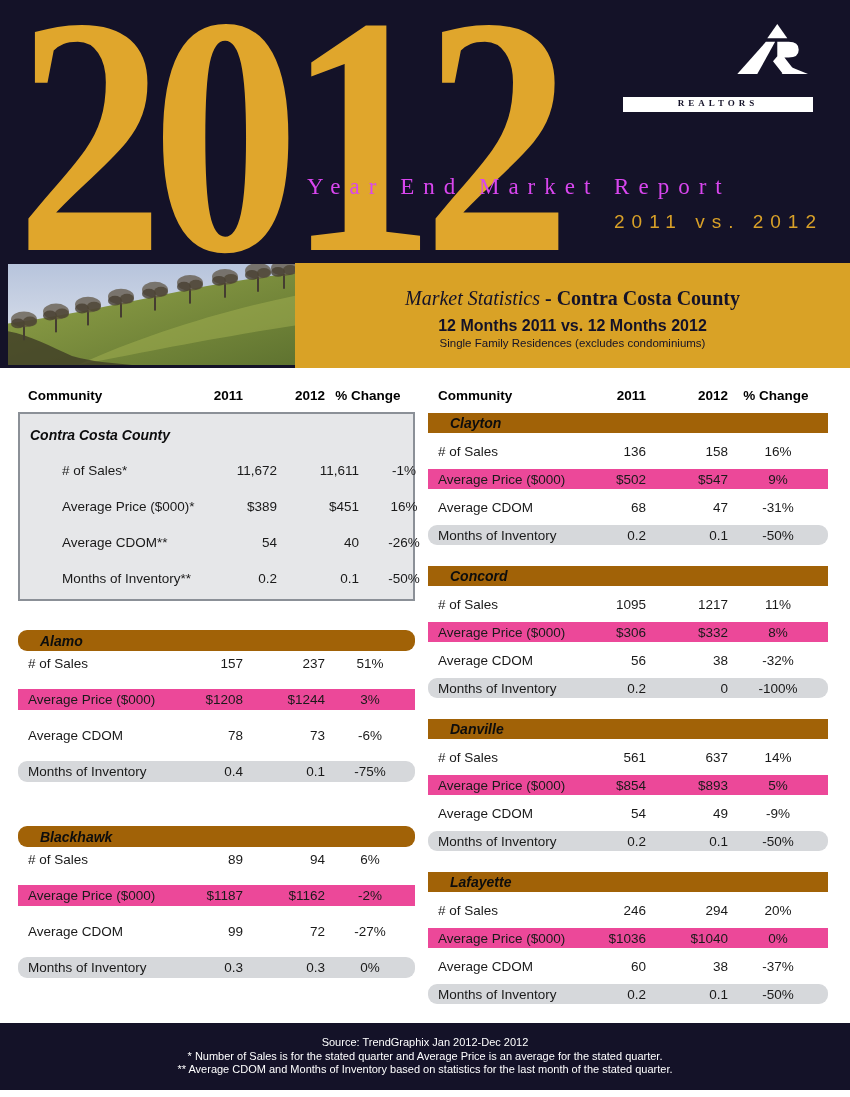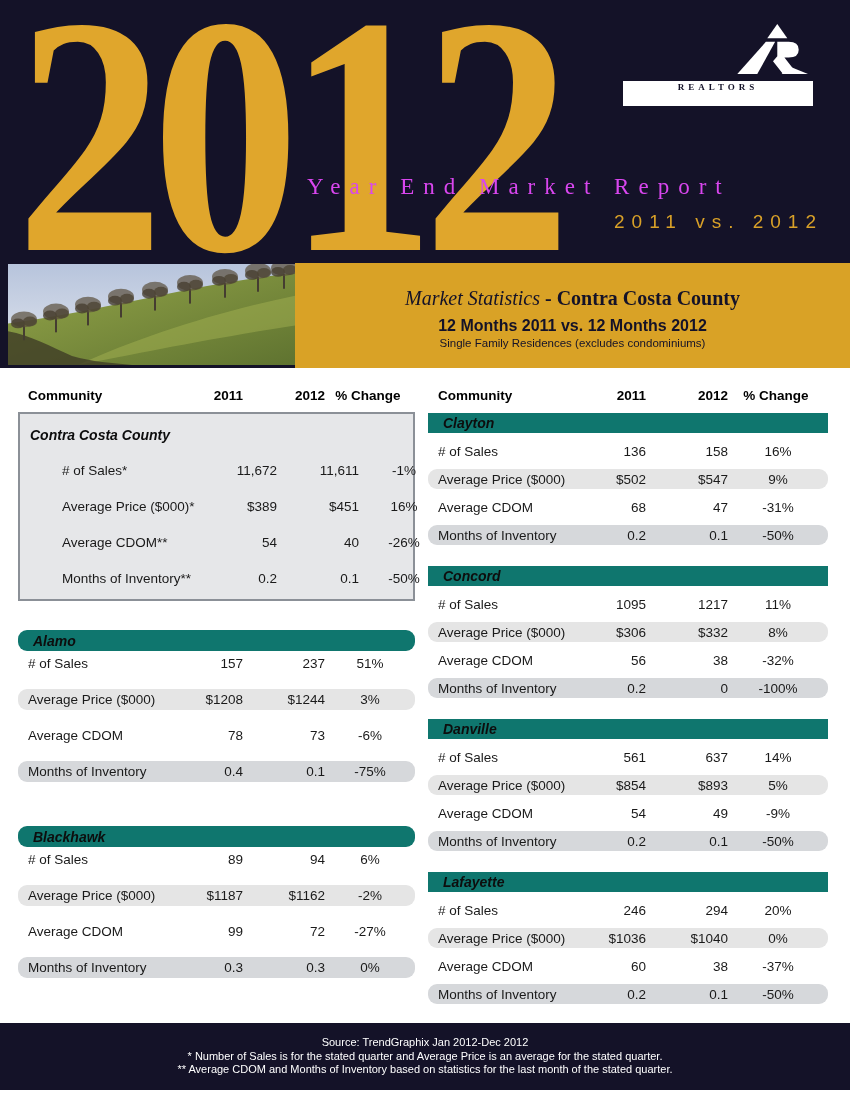--- a/index.html
+++ b/index.html
@@ -12,22 +12,22 @@
             font-size:340px;line-height:.8;letter-spacing:-14px;color:#e0a62c;
             transform:scaleX(.87);transform-origin:left top;white-space:nowrap;}
   .report-title{position:absolute;left:307px;top:174px;z-index:3;color:#d946ef;
             font-family:"Liberation Serif",serif;font-size:23px;letter-spacing:9px;white-space:nowrap;}
   .vs-line{position:absolute;right:27px;top:211px;z-index:3;color:#d9a128;
             font-size:19px;letter-spacing:7px;white-space:nowrap;}
   .logo{position:absolute;top:24px;right:37px;width:190px;z-index:3;text-align:center;}
   .logo-icon-wrap{text-align:right;padding-right:4px;}
   .logo-name{font-family:"Liberation Serif",serif;color:#ffffff;font-size:25px;
              letter-spacing:1.5px;white-space:nowrap;margin-top:2px;}
-  .logo-bar{margin-top:3px;background:#ffffff;color:#141228;font-family:"Liberation Serif",serif;
-            font-size:9px;font-weight:bold;letter-spacing:4px;line-height:13px;height:25px;}
+  .logo-bar{margin-top:19px;background:#ffffff;color:#141228;font-family:"Liberation Serif",serif;
+            font-size:9px;font-weight:bold;letter-spacing:4px;line-height:13px;height:15px;}
 
   
   .band{position:absolute;top:262px;left:0;width:850px;height:106px;background:#141228;}
   .photo{position:absolute;left:8px;top:2px;width:287px;height:101px;border-bottom:3px solid #141228;}
   .photo svg{display:block;width:100%;height:100%;}
   .gold{position:absolute;left:295px;top:1px;width:555px;height:105px;background:#d9a226;
         display:flex;flex-direction:column;align-items:center;justify-content:center;
         text-align:center;color:#141228;}
   .gold-title{font-family:"Liberation Serif",serif;font-size:20px;line-height:30px;white-space:nowrap;}
   .gold-title .em{font-style:italic;}
@@ -46,23 +46,23 @@
   .cell.chg{text-align:center;}
   .hgrid .chg{padding-right:4px;}
 
   .col{position:absolute;}
   .col.left{left:18px;top:44px;width:397px;}
   .col.right{left:428px;top:45px;width:400px;}
   .trow{display:grid;align-items:center;font-size:13.5px;color:#1a1a1a;}
   .col.left .trow{grid-template-columns:160px 65px 82px 90px;height:21px;margin-bottom:15px;}
   .col.right .trow{grid-template-columns:153px 65px 82px 100px;height:20px;margin-bottom:8px;}
   .section .trow:last-child,.featured .trow:last-child{margin-bottom:0;border-radius:9px;}
-  .band-dark{background:#e5e5e5;border-radius:9px;}
+  .band-dark{background:#ec4899;}
   .band-light{background:#d6d8db;}
-  .sec-band{background:#0f766e;display:flex;align-items:center;padding-left:15px;
+  .sec-band{background:#a16207;display:flex;align-items:center;padding-left:22px;
             font-weight:bold;font-style:italic;font-size:14px;color:#0d0d0d;}
   .col.left .sec-band{height:21px;margin-bottom:2px;border-radius:9px;}
   .col.right .sec-band{height:20px;margin-bottom:8px;}
   .col.left .featured + .section{margin-top:29px;}
   .col.left .section + .section{margin-top:44px;}
   .col.right .section + .section{margin-top:21px;}
   .featured{border:2px solid #8b9097;background:#e6e7e9;padding:10px 0 10px;box-sizing:border-box;}
   .featured .ftitle{display:flex;align-items:center;height:21px;margin-bottom:15px;
             font-weight:bold;font-style:italic;font-size:14px;color:#0d0d0d;padding-left:10px;}
   .featured .trow{grid-template-columns:160px 63px 82px 86px;padding-left:32px;}

